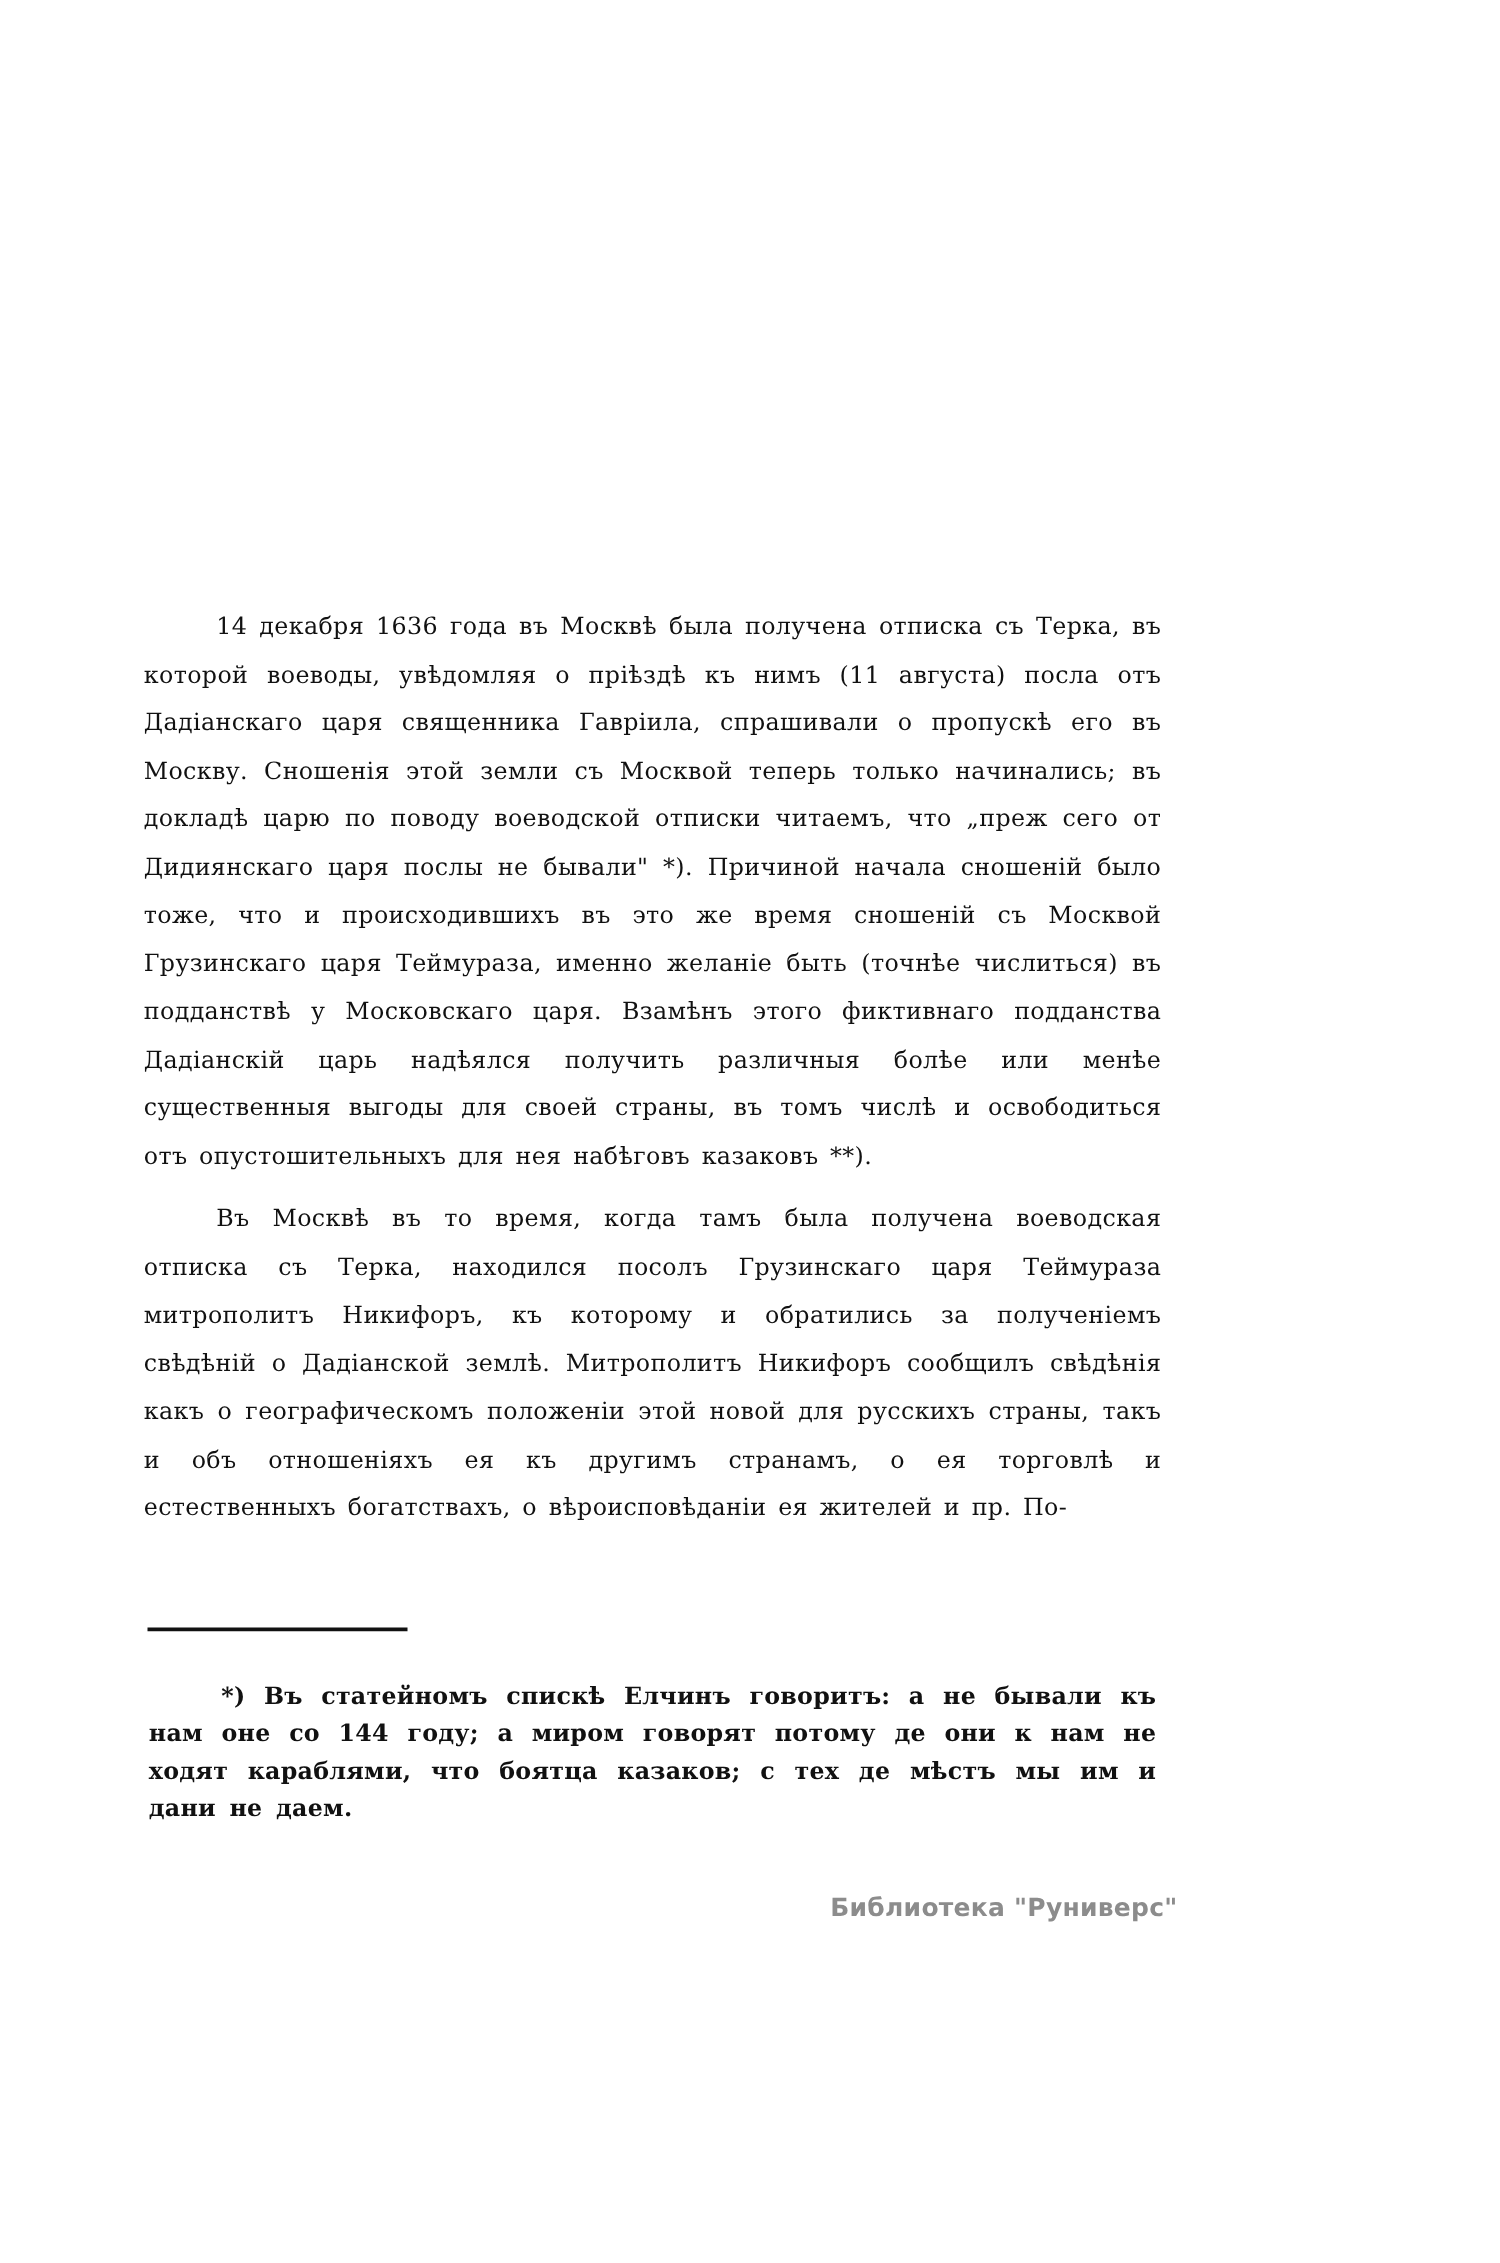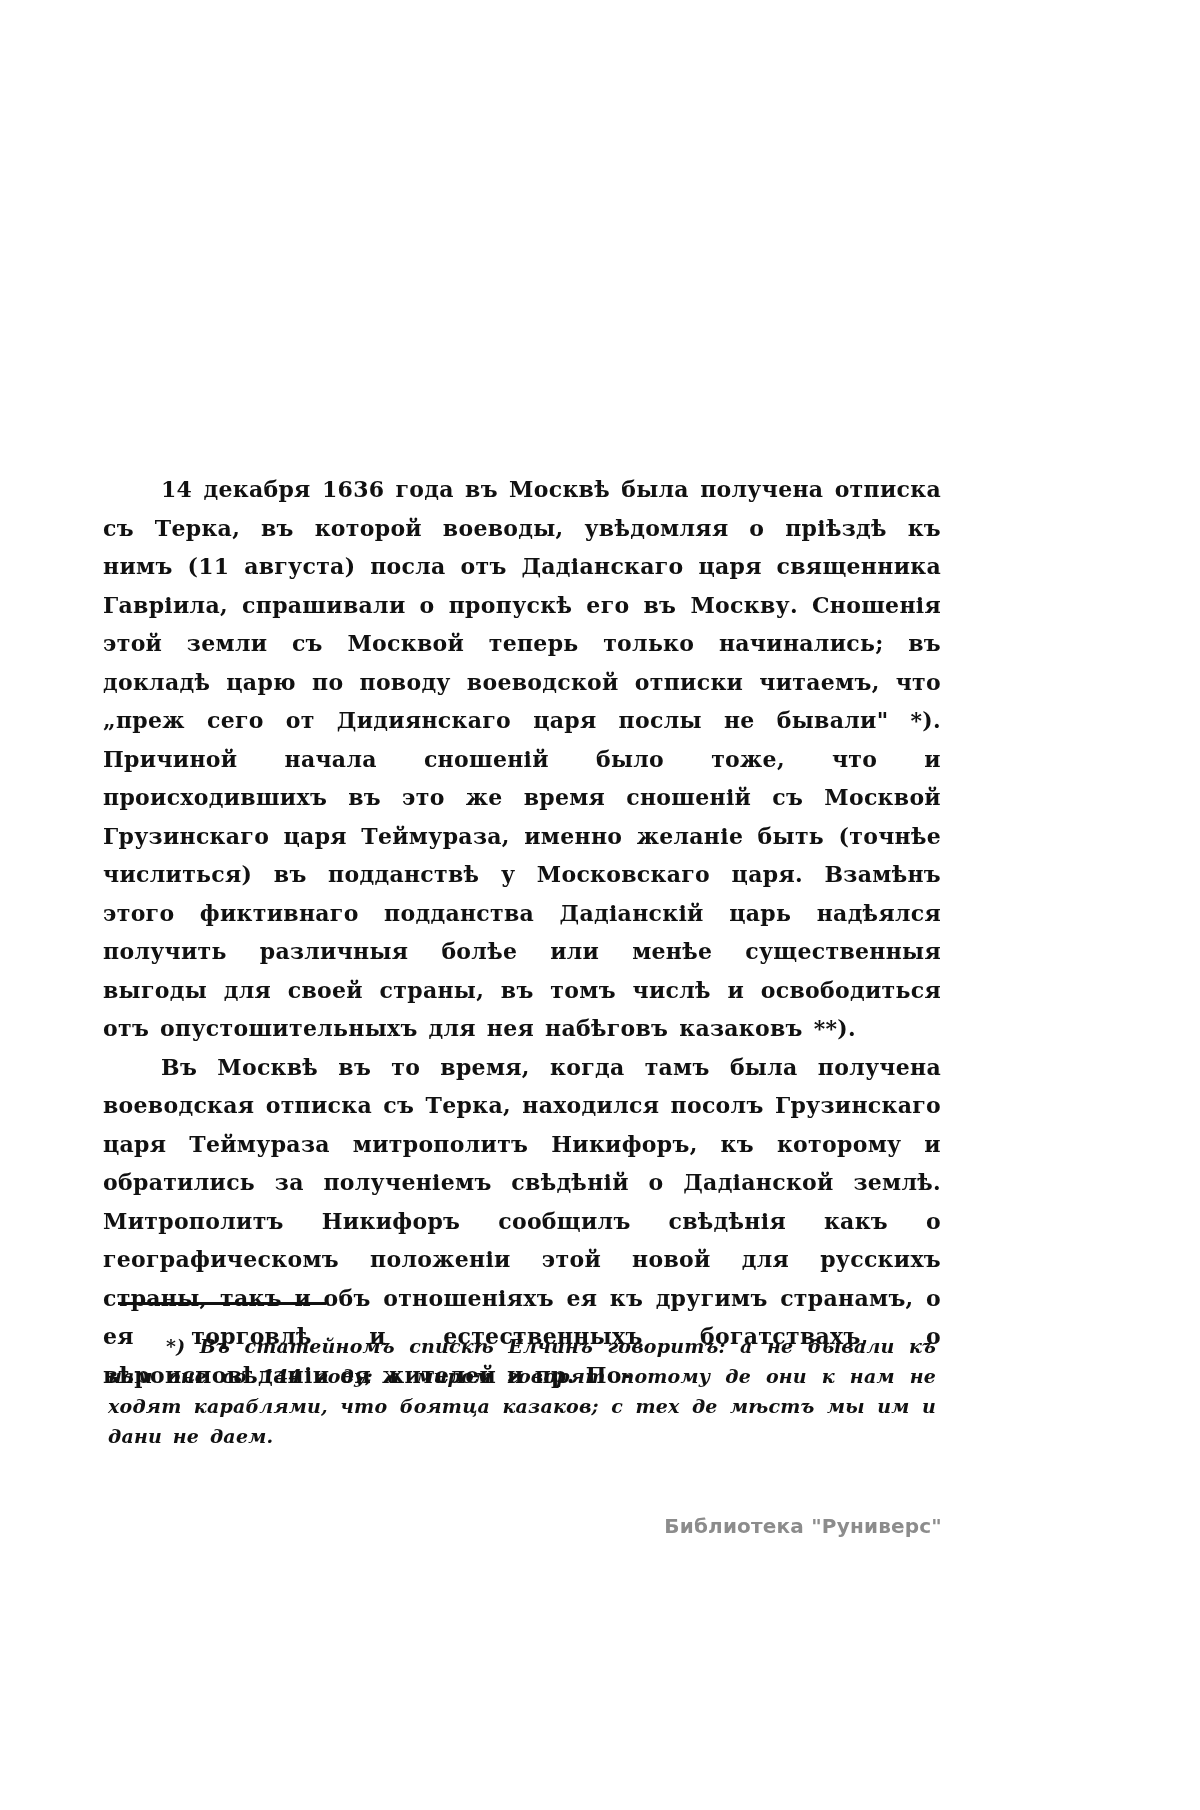--- a/index.html
+++ b/index.html
@@ -17,23 +17,23 @@
     font-family: "DejaVu Serif", "Liberation Serif", serif;
     color: #111111;
   }
   .text-block {
     position: absolute;
     top: 470px;
     left: 103px;
     width: 838px;
   }
   .para {
-    margin: 0;
-    font-size: 22px;
-    font-weight: 700;
+    margin: 12px;
+    font-size: 19px;
+    font-weight: 400;
     line-height: 38.5px;
     text-align: justify;
     text-indent: 58px;
     word-spacing: 3px;
     letter-spacing: 0.3px;
   }
   .footnote-sep {
     position: absolute;
     top: 1302px;
     left: 118px;
@@ -41,29 +41,28 @@
     height: 3px;
     background: #111111;
   }
   .footnotes {
     position: absolute;
     top: 1326px;
     left: 103px;
     width: 838px;
   }
   .footnote {
-    margin: 5px;
+    margin: 16px;
     font-size: 19px;
     font-weight: 700;
     line-height: 30px;
     text-align: justify;
     text-indent: 58px;
     word-spacing: 4px;
     letter-spacing: 0.2px;
-    font-style: italic;
   }
   .watermark {
     position: absolute;
     top: 1514px;
     right: 258px;
     font-family: "DejaVu Sans", "Liberation Sans", sans-serif;
     font-size: 20px;
     font-weight: 700;
     color: #8c8c8c;
     letter-spacing: 0.2px;

